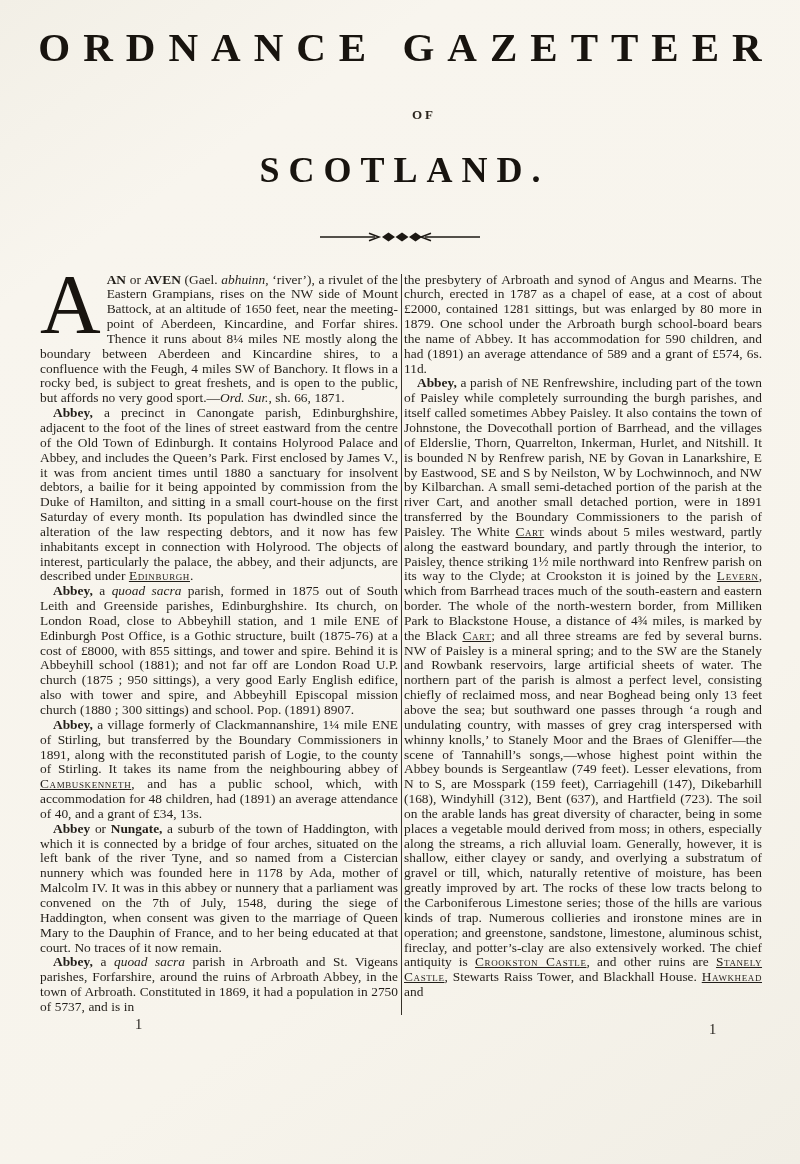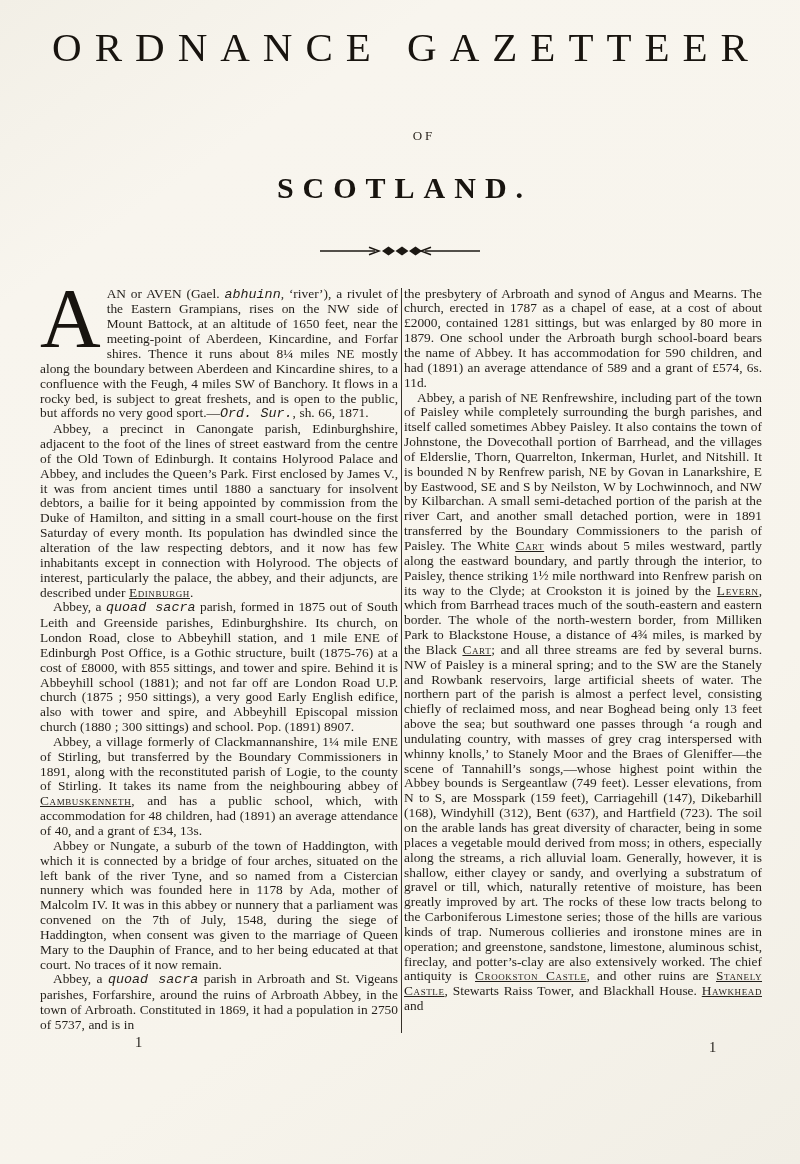--- a/index.html
+++ b/index.html
@@ -10,37 +10,37 @@
     margin:0 auto;
     background:linear-gradient(145deg,#f2efe6 0%,#f8f5ee 18%,#f7f4ec 70%,#f1eee5 100%);
     color:#221e19;
     font-family:"Liberation Serif","DejaVu Serif",serif;
     overflow:hidden;
   }
   .masthead{text-align:center;}
   .main-title{
     margin:24px 0 0 0;
     font-size:41px;
-    font-weight:normal;
+    font-weight:bold;
     letter-spacing:13px;
     text-indent:13px;
     line-height:1.15;
     color:#18140f;
   }
   .of-line{
-    margin-top:57px;
+    margin-top:36px;
     font-size:13px;
     letter-spacing:3px;
-    font-weight:normal;
+    font-weight:bold;
     color:#2a251e;
     padding-left:48px;
   }
   .sub-title{
     margin:27px 0 16px 0;
-    font-size:30px;
+    font-size:36px;
     font-weight:bold;
     letter-spacing:9px;
     text-indent:9px;
     line-height:1.15;
     color:#18140f;
   }
   .ornament-wrap{margin-top:38px;line-height:0;}
   .columns{
     display:flex;
     margin-top:29px;
@@ -55,22 +55,22 @@
     word-spacing:0.2px;
   }
   .col p{margin:0;}
   .col p.indent{text-indent:13px;}
   .col-divider{
     width:0;
     border-left:1.6px solid #353028;
     margin:1px 1px 0 2px;
     align-self:stretch;
   }
-  .bold{font-weight:normal;}
-  .italic{font-style:italic;font-family:Liberation Mono, monospace;}
+  .bold{font-weight:bold;}
+  .italic{font-style:italic;}
   .smallcaps{font-variant:small-caps;letter-spacing:0.6px;text-decoration:underline;}
   .plain{}
   .dropcap{
     float:left;
     font-size:84px;
     line-height:59px;
     height:59px;
     margin:2px 6px 0 0;
     color:#18140f;
   }

